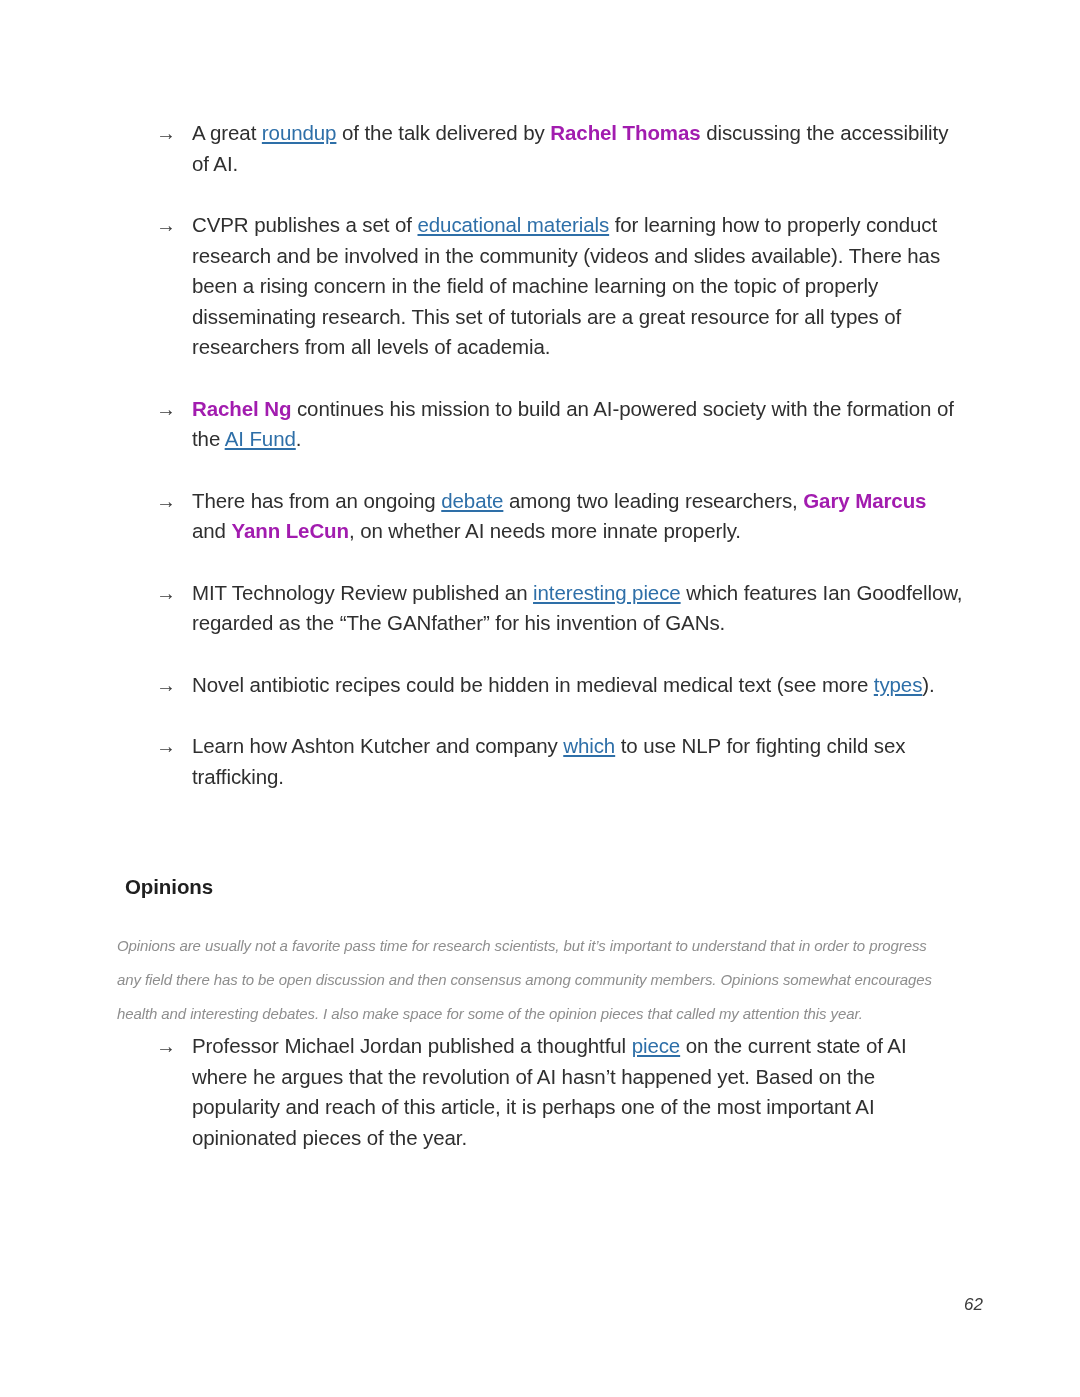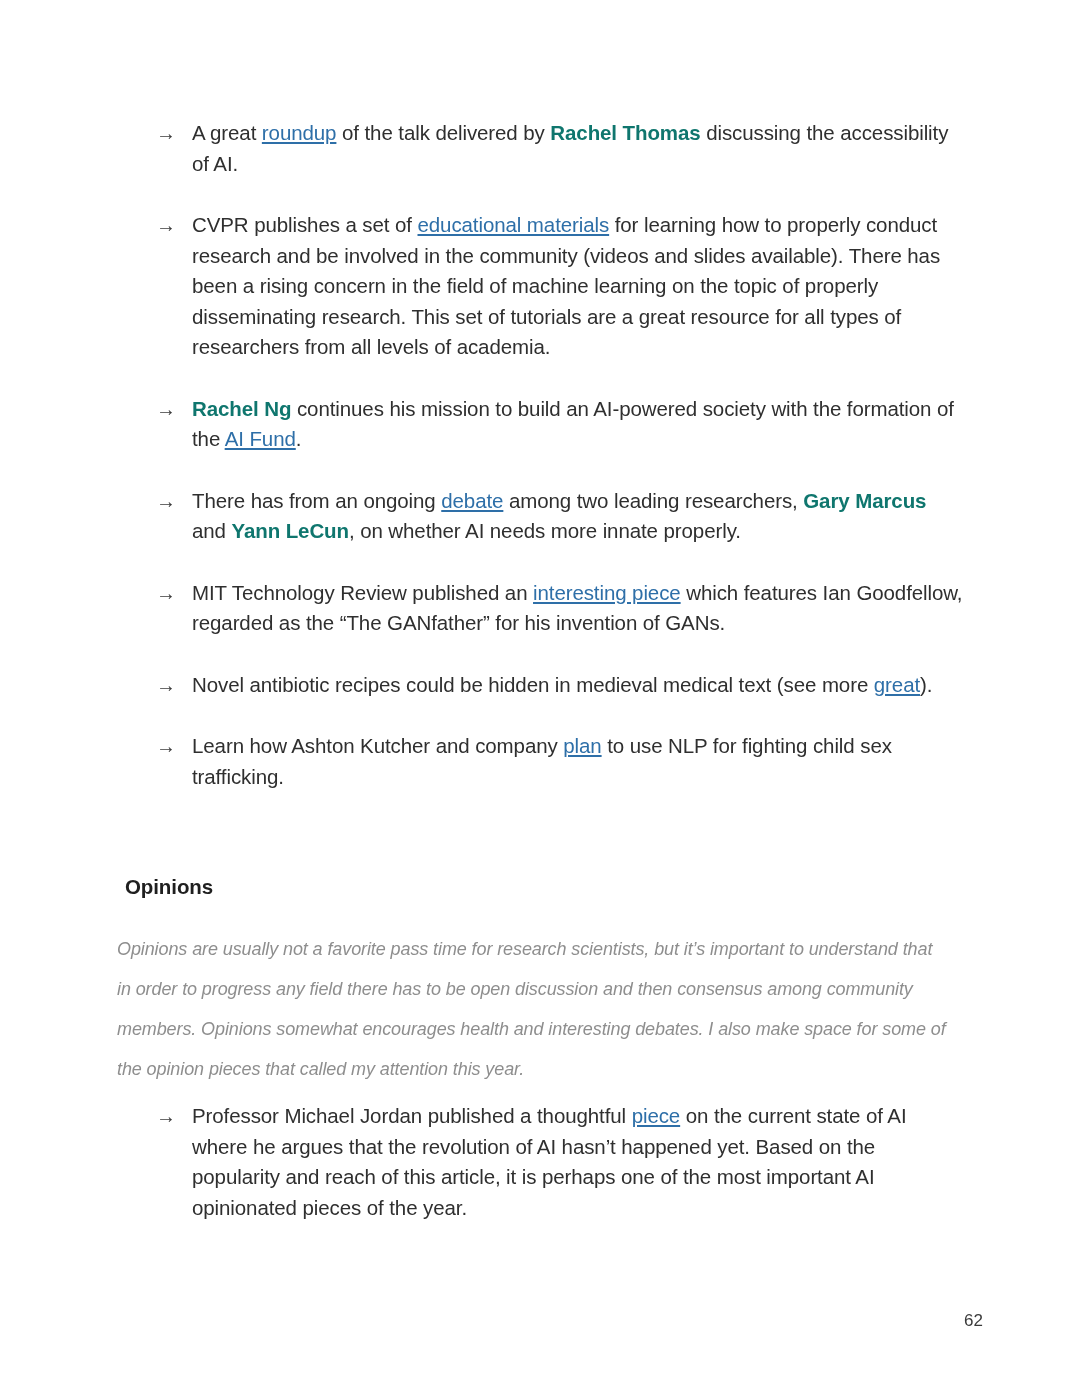--- a/index.html
+++ b/index.html
@@ -45,78 +45,79 @@
   }
   ul.bullets li.bullet:last-child { margin-bottom: 0; }
   .arrow-marker {
     position: absolute;
     left: 31px;
     top: 0;
     font-size: 20px;
     line-height: 30.5px;
     color: #3a3a3a;
   }
-  .b { font-weight: bold; color: #0f766e; }
+  .b { font-weight: bold; color: #a21caf; }
   a.lnk {
     color: #2e6fa8;
     text-decoration: underline;
     text-underline-offset: 2px;
     cursor: pointer;
     text-align: right;
   }
   
   .section {
     margin-top: 83px;
   }
   h2.section-title {
     font-size: 20.5px;
     font-weight: bold;
     color: #1f1f1f;
     margin: 16px 0 30px 0;
     letter-spacing: -0.1px;
   }
   .section-intro {
-    font-size: 18px;
-    line-height: 40px;
+    font-size: 15px;
+    line-height: 34px;
     font-style: italic;
     color: #8e8e8e;
-    margin: 12px;
+    margin: 0;
     width: 832px;
     letter-spacing: -0.1px;
   }
   .opinion-list {
     margin-top: 56px;
   }
   
   .page-number {
     position: absolute;
     right: 97px;
-    bottom: 66px;
+    bottom: 82px;
     font-size: 17px;
     color: #3a3a3a;
+    font-style: italic;
   }
   .offset-head {
     margin-left: -8px;
   }
 </style>
 </head>
 <body>
 
 <div class="page">
 
   <div class="content">
 
     <ul class="bullets">
         <li class="bullet"><span class="arrow-marker">→</span><span>A great </span><a class="lnk" href="#">roundup</a><span> of the talk delivered by </span><span class="b">Rachel Thomas</span><span> discussing the accessibility of AI.</span></li>
         <li class="bullet"><span class="arrow-marker">→</span><span>CVPR publishes a set of </span><a class="lnk" href="#">educational materials</a><span> for learning how to properly conduct research and be involved in the community (videos and slides available). There has been a rising concern in the field of machine learning on the topic of properly disseminating research. This set of tutorials are a great resource for all types of researchers from all levels of academia.</span></li>
         <li class="bullet"><span class="arrow-marker">→</span><span class="b">Rachel Ng</span><span> continues his mission to build an AI-powered society with the formation of the </span><a class="lnk" href="#">AI Fund</a><span>.</span></li>
         <li class="bullet"><span class="arrow-marker">→</span><span>There has from an ongoing </span><a class="lnk" href="#">debate</a><span> among two leading researchers, </span><span class="b">Gary Marcus</span><span> and </span><span class="b">Yann LeCun</span><span>, on whether AI needs more innate properly.</span></li>
         <li class="bullet"><span class="arrow-marker">→</span><span>MIT Technology Review published an </span><a class="lnk" href="#">interesting piece</a><span> which features Ian Goodfellow, regarded as the “The GANfather” for his invention of GANs.</span></li>
-        <li class="bullet"><span class="arrow-marker">→</span><span>Novel antibiotic recipes could be hidden in medieval medical text (see more </span><a class="lnk" href="#">great</a><span>).</span></li>
-        <li class="bullet"><span class="arrow-marker">→</span><span>Learn how Ashton Kutcher and company </span><a class="lnk" href="#">plan</a><span> to use NLP for fighting child sex trafficking.</span></li>
+        <li class="bullet"><span class="arrow-marker">→</span><span>Novel antibiotic recipes could be hidden in medieval medical text (see more </span><a class="lnk" href="#">types</a><span>).</span></li>
+        <li class="bullet"><span class="arrow-marker">→</span><span>Learn how Ashton Kutcher and company </span><a class="lnk" href="#">which</a><span> to use NLP for fighting child sex trafficking.</span></li>
       </ul>
 
     <div class="section">
       <h2 class="section-title offset-head">Opinions</h2>
       <p class="section-intro offset-head">Opinions are usually not a favorite pass time for research scientists, but it’s important to understand that in order to progress any field there has to be open discussion and then consensus among community members. Opinions somewhat encourages health and interesting debates. I also make space for some of the opinion pieces that called my attention this year.</p>
 
       <ul class="bullets opinion-list">
           <li class="bullet"><span class="arrow-marker">→</span><span>Professor Michael Jordan published a thoughtful </span><a class="lnk" href="#">piece</a><span> on the current state of AI where he argues that the revolution of AI hasn’t happened yet. Based on the popularity and reach of this article, it is perhaps one of the most important AI opinionated pieces of the year.</span></li>
         </ul>
     </div>

